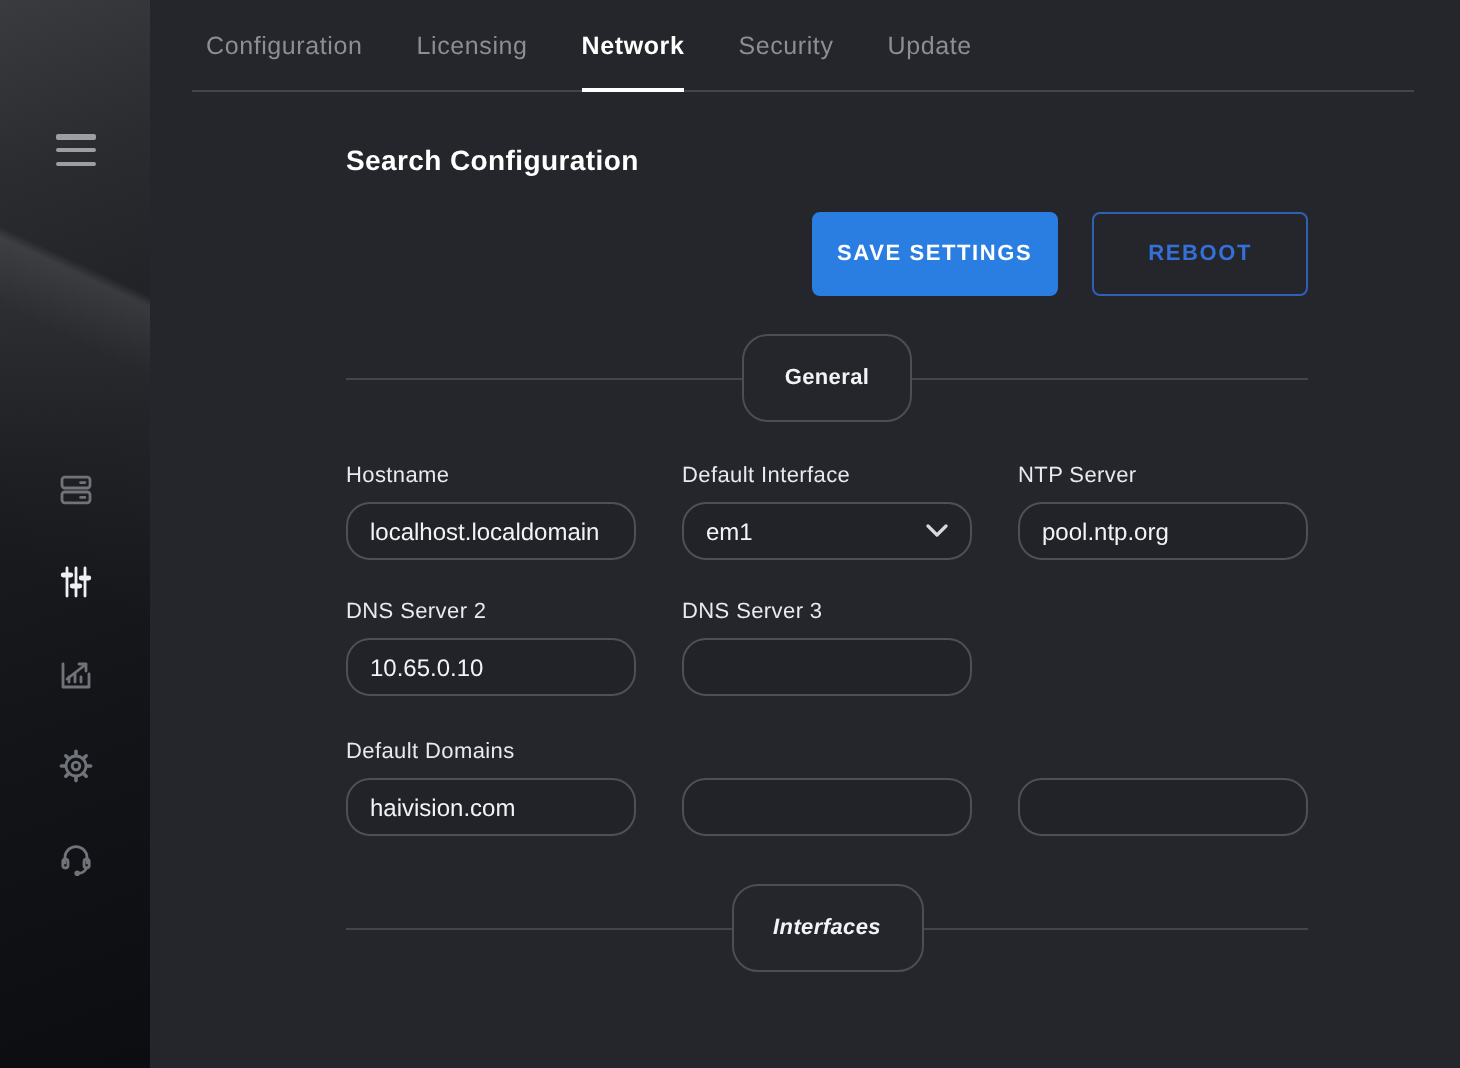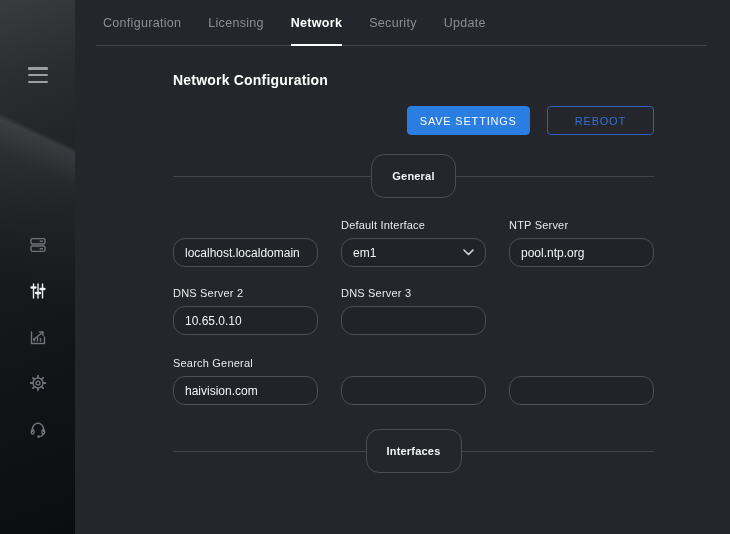--- a/index.html
+++ b/index.html
@@ -31,22 +31,22 @@
   .tab { position:relative; display:flex; align-items:center; font-size:12.5px;
          color:#8b8e94; letter-spacing:0.3px; cursor:pointer; z-index:1; }
   .tab.active { color:#ffffff; font-weight:700; }
   .tab.active::after { content:""; position:absolute; left:0; right:0; bottom:0;
                        height:2px; background:#ffffff; }
 
   .content { margin-left:98px; width:481px; }
   .page-title { margin-top:26px; font-size:14px; font-weight:700; color:#ffffff; letter-spacing:0.2px; }
 
   .btn-row { display:flex; justify-content:flex-end; gap:17px; margin-top:18px; }
-  .btn { height:29px; border-radius:4px; font-family:"Liberation Sans",sans-serif;
-         font-size:11px; font-weight:400; letter-spacing:0.8px; cursor:pointer;
+  .btn { height:42px; border-radius:4px; font-family:"Liberation Sans",sans-serif;
+         font-size:11px; font-weight:700; letter-spacing:0.8px; cursor:pointer;
          display:flex; align-items:center; justify-content:center; }
   .btn-primary { min-width:108px; padding:0 12px; background:#2a7de1; color:#ffffff; border:1px solid #2a7de1; }
   .btn-outline { min-width:105px; padding:0 27px; background:transparent; color:#3470d8; border:1px solid #2f5fb8; }
 
   .section-divider { display:flex; align-items:center; margin-top:19px; }
   .section-divider .line { flex:1; height:1px; background:#41454d; }
   .section-pill { border:1px solid #4a4e56; border-radius:13px; height:44px;
                   padding:0 20px; display:flex; align-items:center; color:#f2f3f5;
                   font-size:11px; font-weight:700; letter-spacing:0.2px; }
 
@@ -63,21 +63,21 @@
 
   .snmp-label { margin-top:49px; font-size:11px; color:#e8eaec; letter-spacing:0.2px; }
   .toggle-row { margin-top:11px; display:flex; align-items:center; gap:14px; }
   .toggle { position:relative; width:28px; height:15px; cursor:pointer; }
   .toggle .track { position:absolute; left:2px; right:0; top:2px; height:11px;
                    background:#5d6167; border-radius:6px; }
   .toggle .knob { position:absolute; left:0; top:0; width:15px; height:15px;
                   background:#ffffff; border-radius:50%; }
   .toggle-state { font-size:11.5px; color:#f2f3f4; }
 
-  .interfaces-divider { margin-top:24px; }
+  .interfaces-divider { margin-top:24px;font-style:italic; }
 </style>
 </head>
 <body>
 
 <div class="app">
 
   <div class="sidebar">
     <div class="hamburger">
       <span></span>
         <span></span>
@@ -145,35 +145,36 @@
     <div class="tabbar">
       <div class="tab">Configuration</div>
       <div class="tab">Licensing</div>
       <div class="tab active">Network</div>
       <div class="tab">Security</div>
       <div class="tab">Update</div>
     </div>
 
     <div class="content">
 
-      <div class="page-title">Network Configuration</div>
+      <div class="page-title">Search Configuration</div>
 
       <div class="btn-row">
         <button class="btn btn-primary">SAVE SETTINGS</button>
         <button class="btn btn-outline">REBOOT</button>
       </div>
 
       <div class="section-divider">
         <div class="line"></div>
         <div class="section-pill">General</div>
         <div class="line"></div>
       </div>
 
       <div class="form-row mt-r1">
         <div>
+          <div class="field-label">Hostname</div>
           <input class="text-input" type="text" value="localhost.localdomain" style="">
         </div>
         <div>
           <div class="field-label">Default Interface</div>
           <div class="select-box">
             <span>em1</span>
             <svg width="11" height="7" viewBox="0 0 11 7">
                 <polyline points="1,1 5.5,5.5 10,1"></polyline>
               </svg>
           </div>
@@ -190,21 +191,21 @@
           <input class="text-input" type="text" value="10.65.0.10" style="">
         </div>
         <div>
           <div class="field-label">DNS Server 3</div>
           <input class="text-input" type="text" value="" style="">
         </div>
       </div>
 
       <div class="form-row mt-r3">
         <div>
-          <div class="field-label">Search General</div>
+          <div class="field-label">Default Domains</div>
           <input class="text-input" type="text" value="haivision.com" style="">
         </div>
         <div>
           <input class="text-input" type="text" value="" style="">
         </div>
         <div>
           <input class="text-input" type="text" value="" style="">
         </div>
       </div>
 

